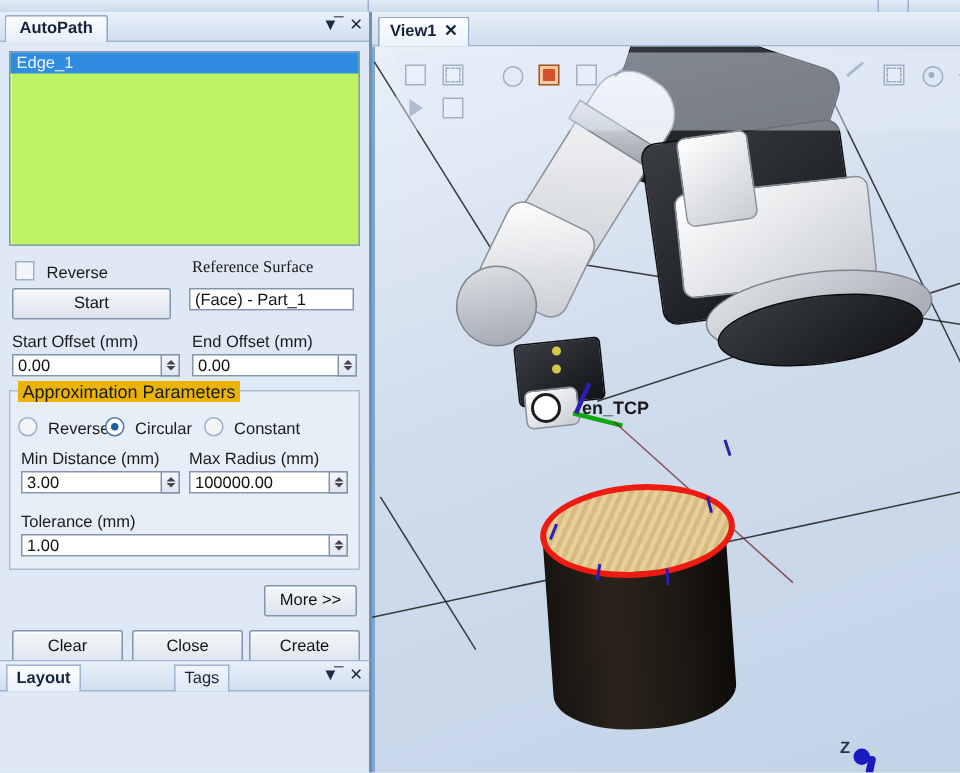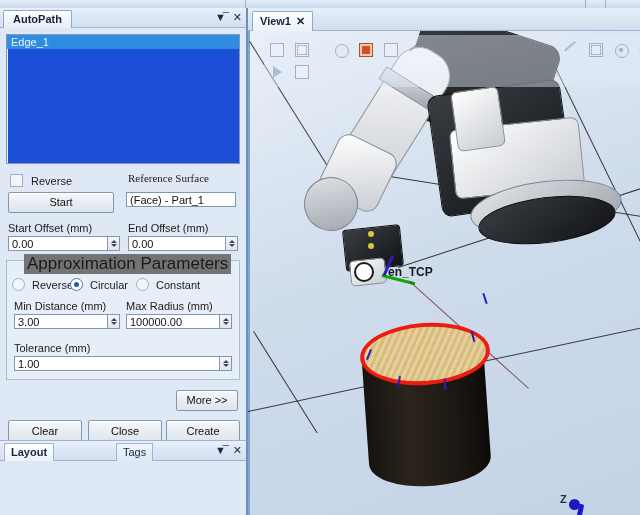--- a/index.html
+++ b/index.html
@@ -23,21 +23,21 @@
      background:#dfe9f5;border-right:2px solid #6f90b5;}
   .dockhead{position:relative;height:19px;background:linear-gradient(#e8f0fa,#d2dff0);
      border-bottom:1px solid #9db5d1;}
   .dtab{position:absolute;left:3px;top:2px;height:17px;padding:0 9px;
      background:linear-gradient(#fdfefe,#e6eef8);border:1px solid #8fa9c6;border-bottom:none;
      border-radius:2px 2px 0 0;font-weight:bold;font-size:11px;line-height:17px;color:#15243a;}
   .dockbtns{position:absolute;right:4px;top:2px;display:flex;gap:7px;align-items:center;}
   .dockbtns .ic{font-size:11px;color:#1b2b44;line-height:14px;cursor:default;}
 
   .listbox{position:absolute;left:6px;top:26px;width:232px;height:128px;
-     background:#1d4ed8;border:1px solid #7f99b8;box-shadow:inset 1px 1px 0 #e9eff7;}
+     background:#bef264;border:1px solid #7f99b8;box-shadow:inset 1px 1px 0 #e9eff7;}
   .listitem{height:14px;line-height:14px;padding:0 4px;font-size:11px;}
   .listitem.sel{background:#2f8ce0;color:#eaf4ff;}
 
   .body{position:absolute;left:0;top:158px;width:246px;}
   .lbl{font-size:11px;color:#1a1a1a;}
   .row{position:absolute;}
 
   
   .cbx{display:inline-block;width:11px;height:11px;background:#f3f5f8;
      border:1px solid #9bb0c8;vertical-align:-2px;}
@@ -50,21 +50,21 @@
      padding:0 3px;box-sizing:border-box;line-height:15px;height:15px;overflow:hidden;white-space:nowrap;}
   .spin{position:absolute;top:0;right:0;width:13px;height:15px;
      background:linear-gradient(#f4f6f9,#e0e6ee);border:1px solid #8296ad;box-sizing:border-box;}
   .spin i{position:absolute;left:3px;width:0;height:0;border-left:3px solid transparent;
      border-right:3px solid transparent;}
   .spin i.up{top:3px;border-bottom:3px solid #445;}
   .spin i.dn{bottom:3px;border-top:3px solid #445;}
 
   
   .grp{position:absolute;border:1px solid #a9bdd3;background:#e6eef7;}
-  .grptitle{position:absolute;background:#737373;padding:0 3px;font-size:17px;color:#1a1a1a;margin-left:12px;}
+  .grptitle{position:absolute;background:#eab308;padding:0 3px;font-size:12px;color:#1a1a1a;}
 
   .rdo{display:inline-block;width:11px;height:11px;border-radius:50%;
      background:#f3f5f8;border:1px solid #9bb0c8;vertical-align:-2px;position:relative;}
   .rdo.on{background:#fff;border-color:#4a79ab;}
   .rdo.on::after{content:"";position:absolute;left:2.5px;top:2.5px;width:5px;height:5px;
      border-radius:50%;background:#1b5fa8;}
 
   
   .botdock{position:absolute;left:0;top:440px;width:246px;height:75px;
      background:#dfe9f5;border-right:2px solid #6f90b5;border-top:1px solid #9db5d1;}

